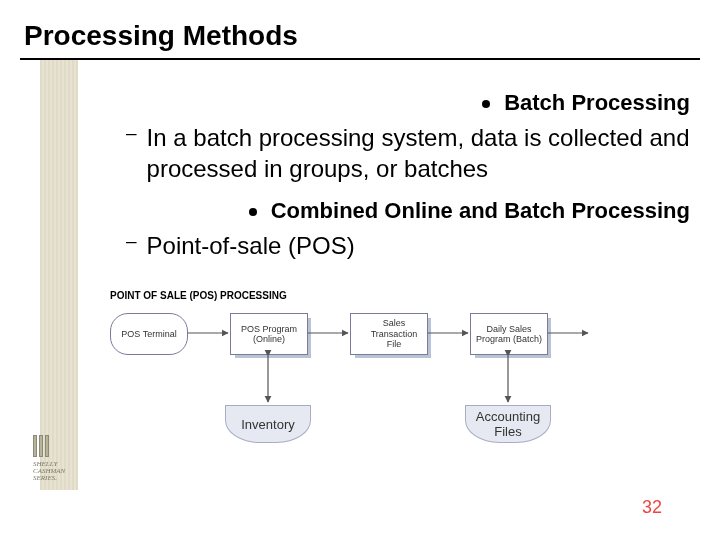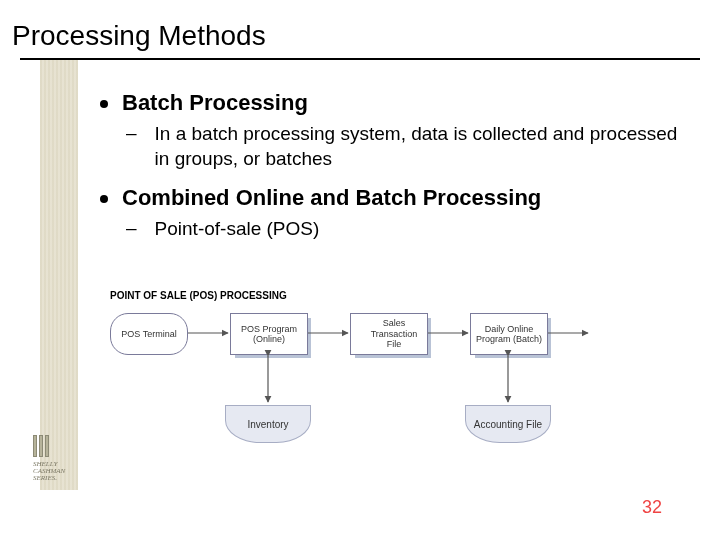--- a/index.html
+++ b/index.html
@@ -23,36 +23,37 @@
   .title-rule {
     position: absolute;
     left: 20px;
     top: 58px;
     width: 680px;
     height: 2px;
     background: #000;
   }
   .slide-title {
     position: absolute;
-    left: 12px;
+    left: 24px;
     top: 20px;
     font-size: 28px;
-    font-weight: normal;
+    font-weight: bold;
     color: #000;
   }
   .content {
     position: absolute;
     left: 100px;
     top: 90px;
     width: 590px;
   }
   .bullet-row {
     display: flex;
     align-items: flex-start;
     margin-bottom: 6px;
+    justify-content: flex-end;
   }
   .bullet-dot {
     width: 8px; height: 8px; background:#000; border-radius:50%;
     margin-top: 10px; margin-right: 14px; flex: none;
   }
   .bullet-text {
     font-size: 22px;
     font-weight: bold;
     color: #000;
   }
@@ -63,24 +64,23 @@
     margin-bottom: 14px;
   }
   .dash {
     font-size: 19px;
     color:#000;
     margin-right: 10px;
     margin-top: 0;
     flex:none;
   }
   .sub-text {
-    font-size: 19px;
+    font-size: 24px;
     color:#000;
     line-height: 1.3;
-    margin-left: 8px;
   }
   
   .diagram {
     position: absolute;
     left: 110px;
     top: 290px;
     width: 570px;
     height: 180px;
     font-family: Arial, sans-serif;
   }
@@ -115,21 +115,21 @@
     background:#b9c3d6;
     z-index:-1;
   }
   .curve {
     position:absolute;
     width: 86px;
     height: 38px;
     background:#e6e9f2;
     border:1px solid #a7adc4;
     border-radius: 0 0 40% 40% / 0 0 60% 60%;
-    font-size:10px;
+    font-size:13px;
     color:#333;
     text-align:center;
     display:flex; align-items:center; justify-content:center;
   }
   svg.arrows { position:absolute; left:0; top:0; width:570px; height:180px; pointer-events:none; }
   .page-num {
     position:absolute;
     right: 58px;
     bottom: 22px;
     font-size: 18px;
@@ -173,25 +173,25 @@
   </div>
 </div>
 
 <div class="diagram">
   <div class="diag-title">POINT OF SALE (POS) PROCESSING</div>
 
   <div class="row-boxes">
     <div class="dbox" style="left:0px;border-radius:18px;">POS Terminal</div>
     <div class="dbox shadow" style="left:120px;">POS Program (Online)</div>
     <div class="dbox shadow" style="left:240px;padding-left:12px;">Sales Transaction File</div>
-    <div class="dbox shadow" style="left:360px;">Daily Online Program (Batch)</div>
+    <div class="dbox shadow" style="left:360px;">Daily Sales Program (Batch)</div>
   </div>
 
   <div class="curve" style="left:115px; top:115px;">Inventory</div>
-  <div class="curve" style="left:355px; top:115px;">Accounting File</div>
+  <div class="curve" style="left:355px; top:115px;">Accounting Files</div>
 
   <svg class="arrows">
     <defs>
       <marker id="ah" viewBox="0 0 10 10" refX="9" refY="5" markerWidth="6" markerHeight="6" orient="auto">
         <path d="M0,0 L10,5 L0,10 z" fill="#555"></path>
       </marker>
     </defs>
 
     <line x1="78" y1="43" x2="118" y2="43" stroke="#555" stroke-width="1.2" marker-end="url(#ah)"></line>
     <line x1="198" y1="43" x2="238" y2="43" stroke="#555" stroke-width="1.2" marker-end="url(#ah)"></line>

